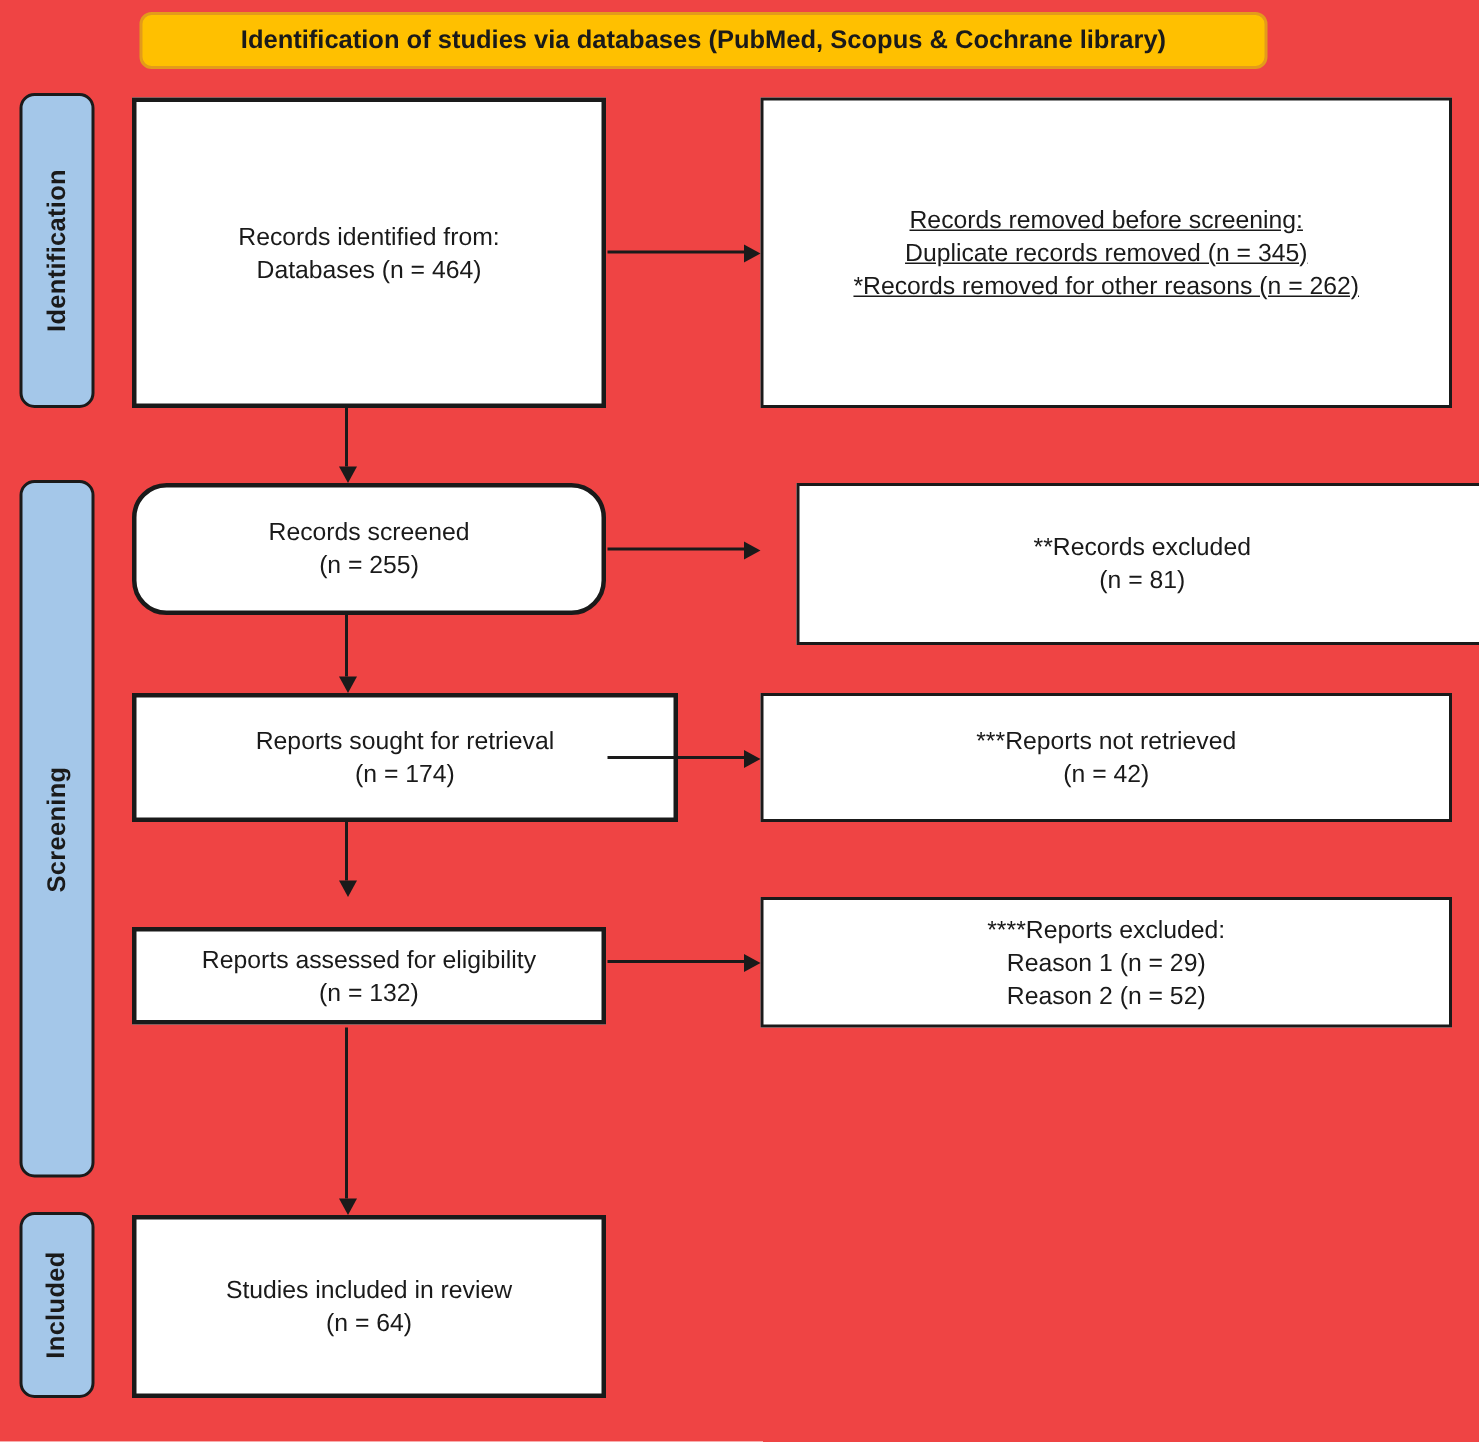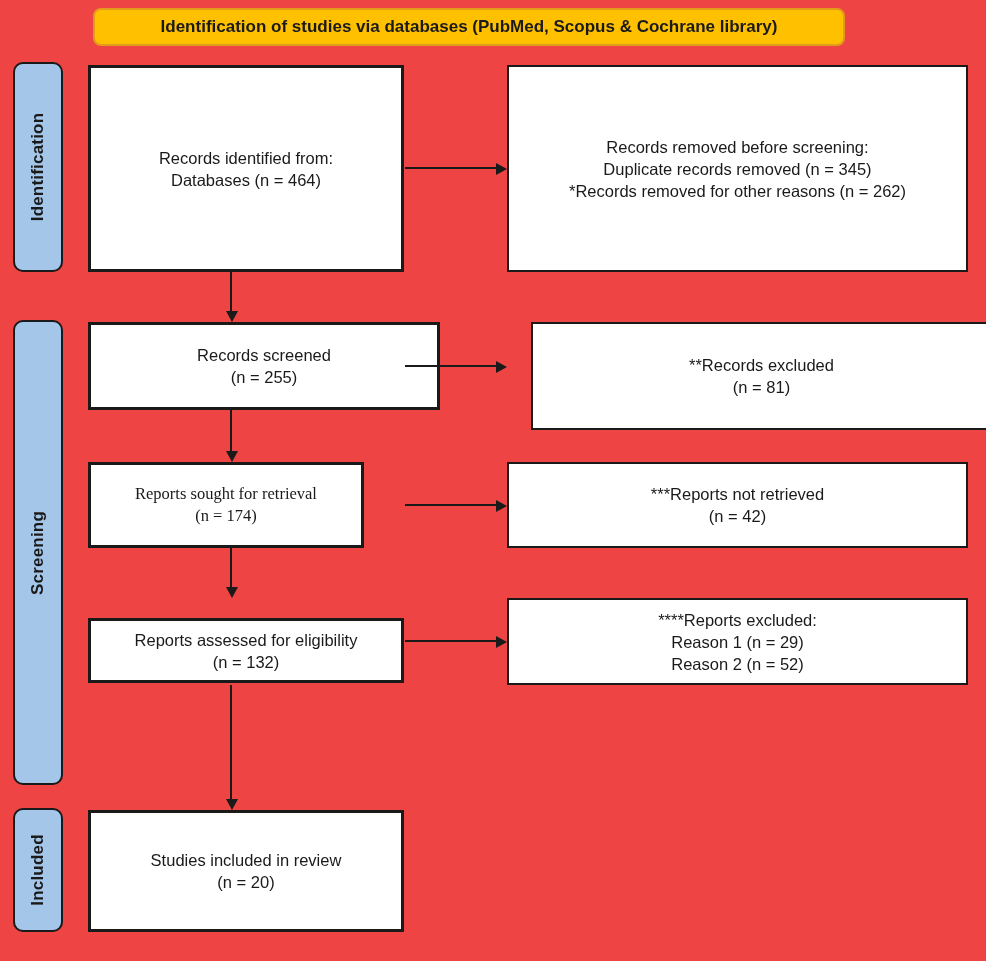--- a/index.html
+++ b/index.html
@@ -96,38 +96,38 @@
     <span class="vtext">Screening</span>
   </div>
   <div class="stage" style="left:13px;top:808px;width:50px;height:124px;">
     <span class="vtext">Included</span>
   </div>
 
   <div class="fbox lcol" style="left:88px;top:65px;width:316px;height:207px;">
     <span class="btxt">Records identified from:
 Databases (n = 464)</span>
   </div>
-  <div class="fbox lcol" style="left:88px;top:322px;width:352px;height:88px;">
+  <div class="fbox lcol" style="left:88px;top:322px;width:316px;height:88px;border-radius:23px;">
     <span class="btxt">Records screened
 (n = 255)</span>
   </div>
-  <div class="fbox lcol" style="left:88px;top:462px;width:276px;height:86px;font-family:Liberation Serif, serif;">
+  <div class="fbox lcol" style="left:88px;top:462px;width:364px;height:86px;">
     <span class="btxt">Reports sought for retrieval
 (n = 174)</span>
   </div>
   <div class="fbox lcol" style="left:88px;top:618px;width:316px;height:65px;">
     <span class="btxt">Reports assessed for eligibility
 (n = 132)</span>
   </div>
   <div class="fbox lcol" style="left:88px;top:810px;width:316px;height:122px;">
     <span class="btxt">Studies included in review
-(n = 20)</span>
+(n = 64)</span>
   </div>
 
-  <div class="fbox rcol" style="left:507px;top:65px;width:461px;height:207px;">
+  <div class="fbox rcol" style="left:507px;top:65px;width:461px;height:207px;text-decoration:underline;">
     <span class="btxt">Records removed before screening:
 Duplicate records removed (n = 345)
 *Records removed for other reasons (n = 262)</span>
   </div>
   <div class="fbox rcol" style="left:531px;top:322px;width:461px;height:108px;">
     <span class="btxt">**Records excluded
 (n = 81)</span>
   </div>
   <div class="fbox rcol" style="left:507px;top:462px;width:461px;height:86px;">
     <span class="btxt">***Reports not retrieved

